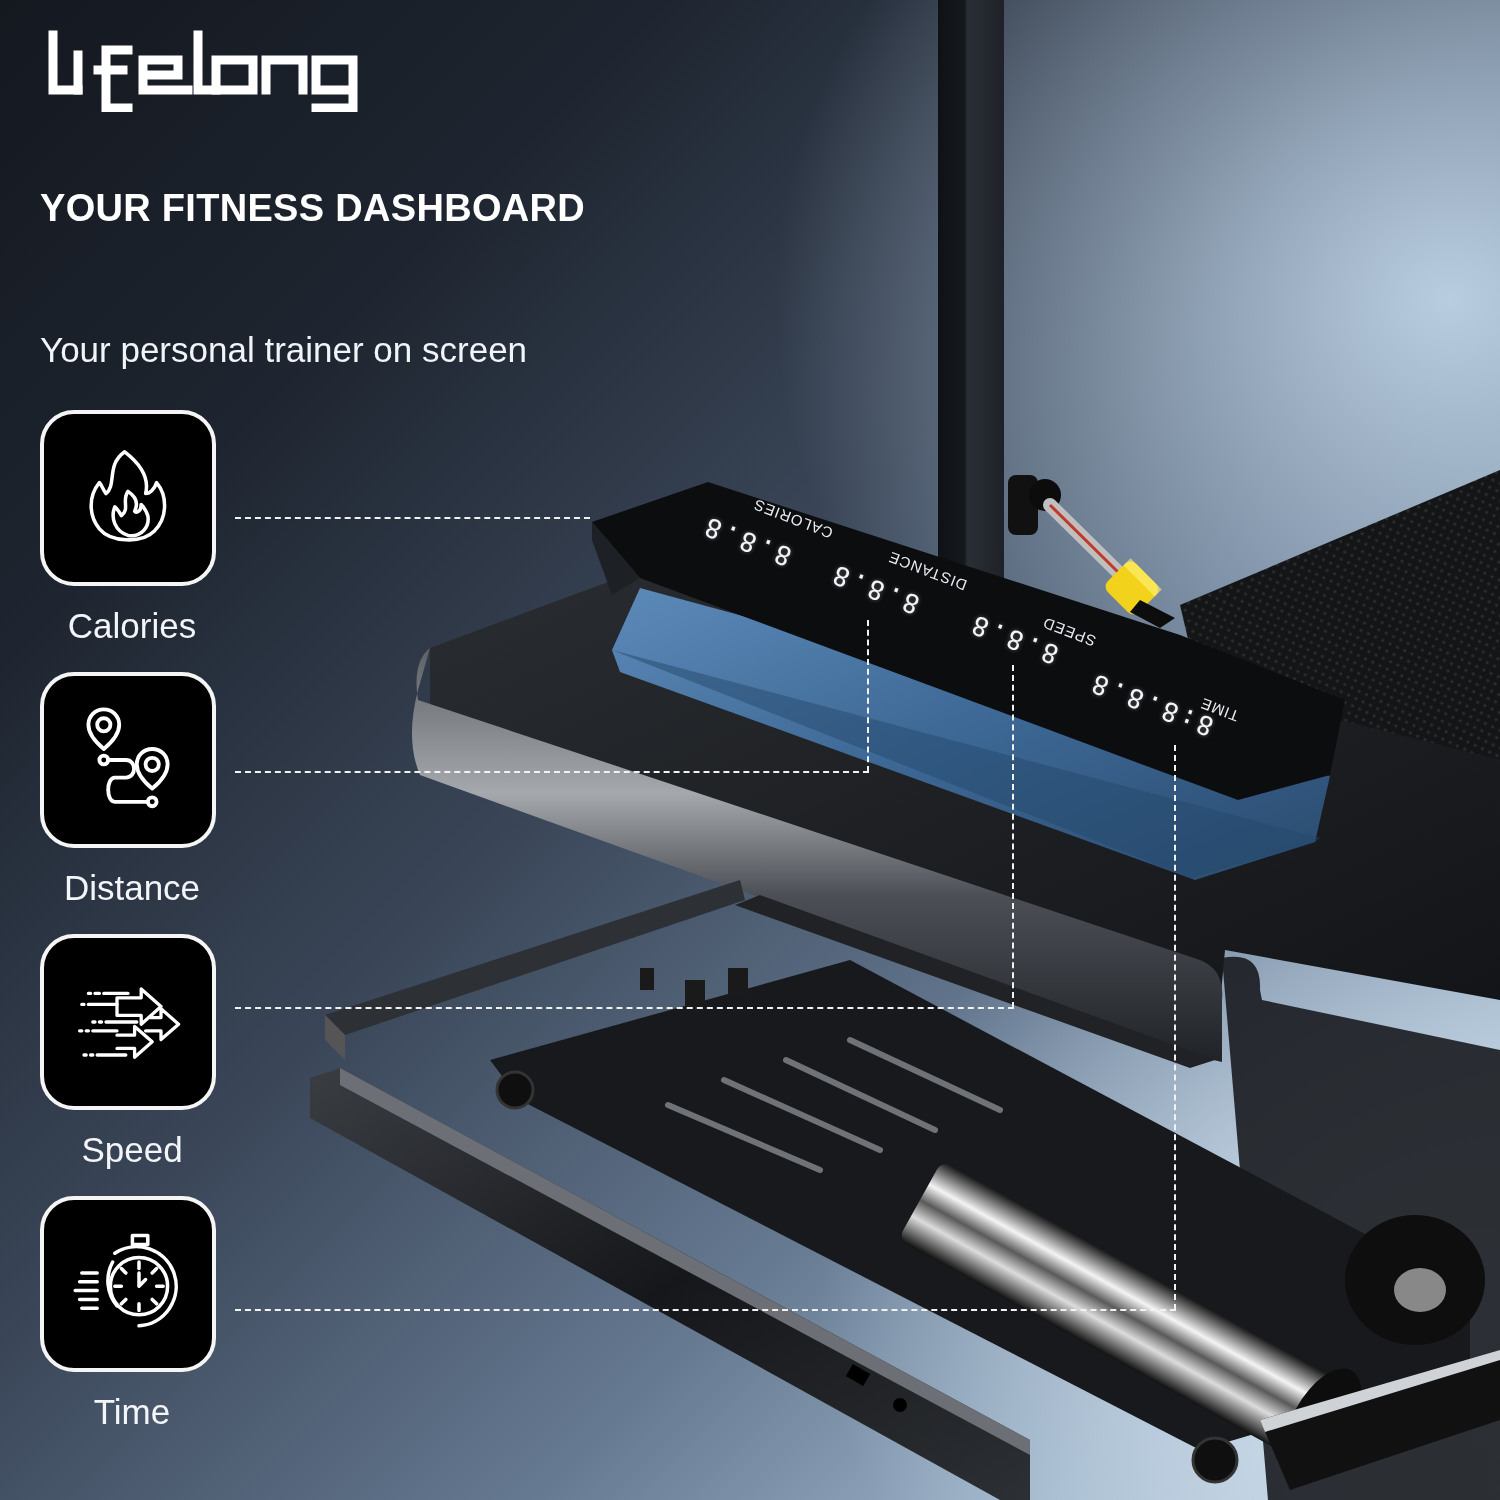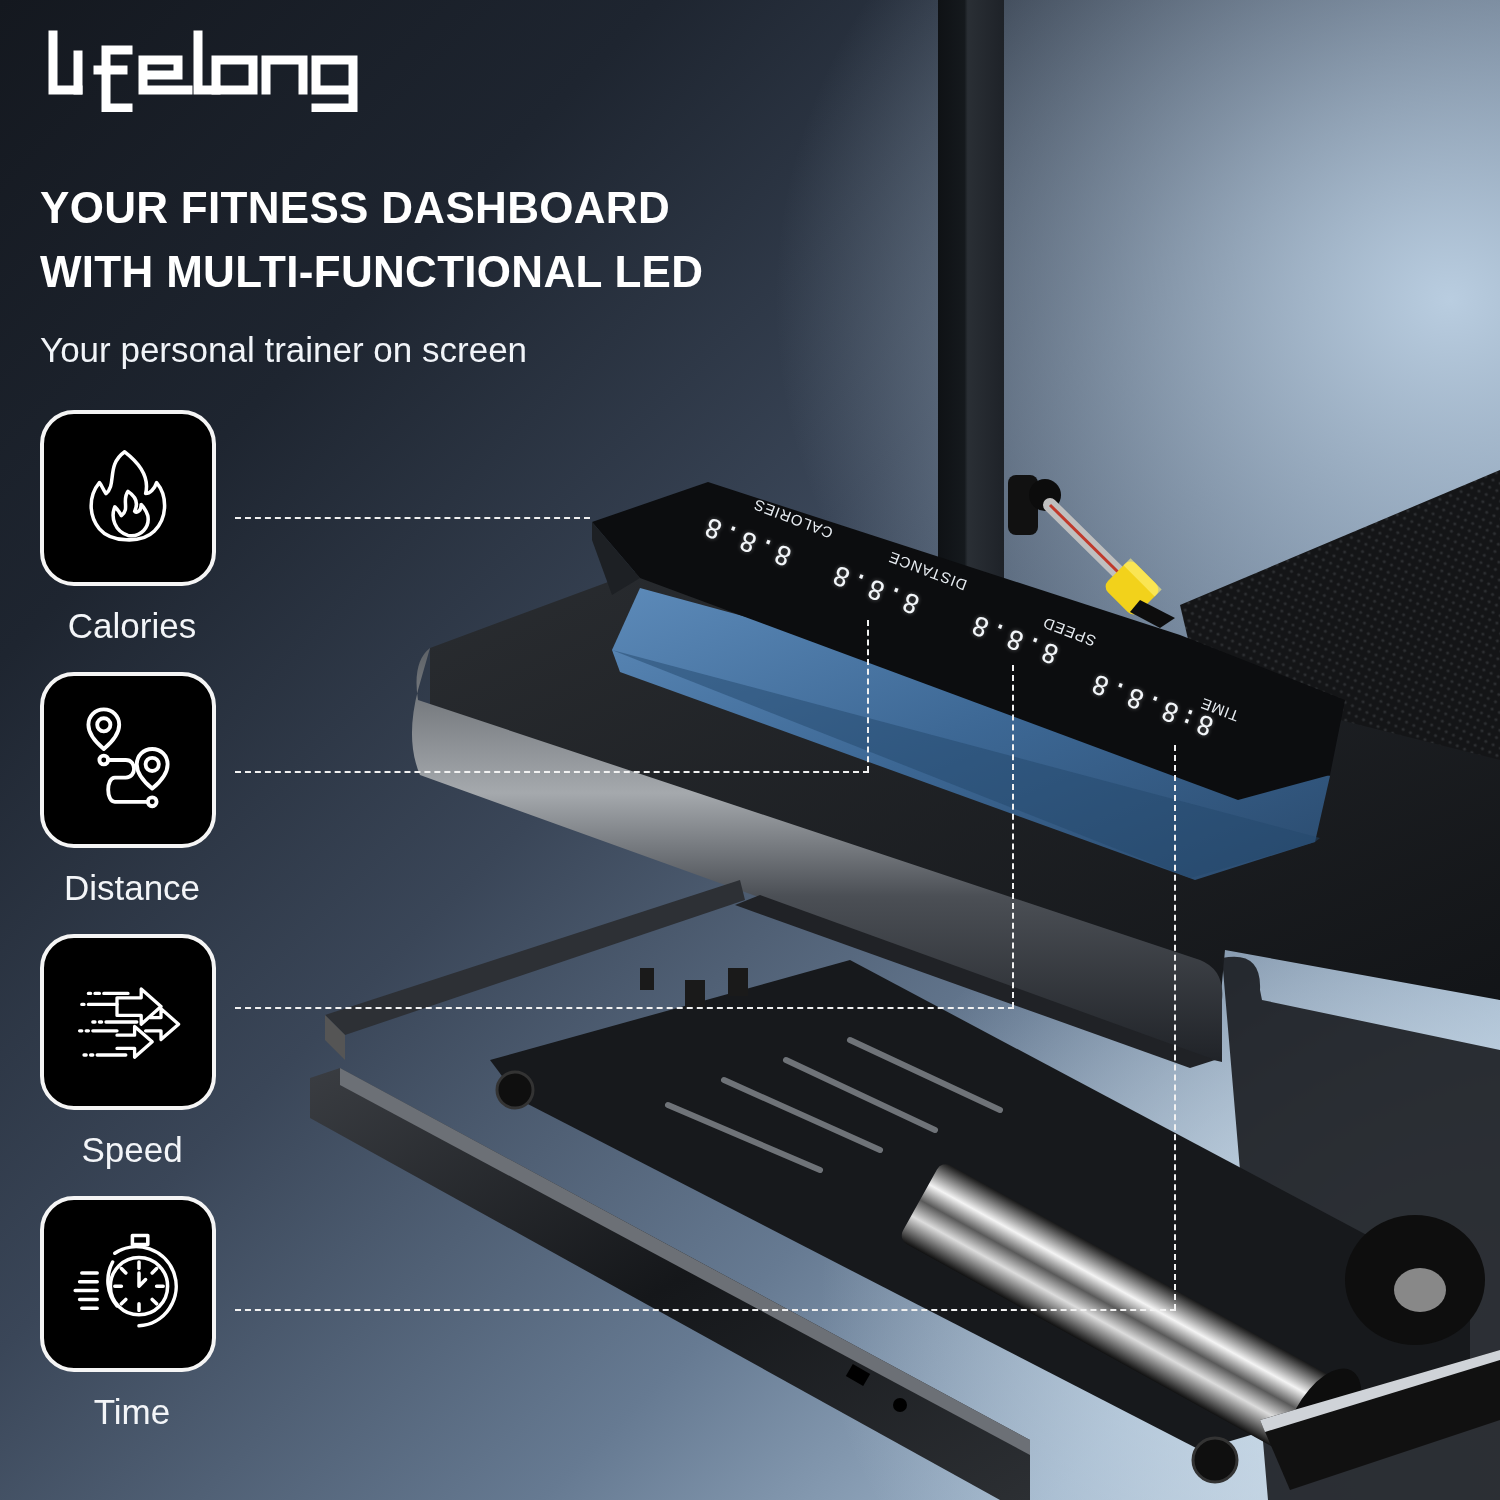--- a/index.html
+++ b/index.html
@@ -12,21 +12,21 @@
       linear-gradient(135deg, #14181f 0%, #1e2530 22%, #3a4658 45%, #667a92 68%, #9db3c9 85%, #c6d6e4 100%);
   }
   .abs { position: absolute; }
 
   
   .logo { left: 48px; top: 30px; width: 312px; height: 82px; }
 
   
   .headline {
     left: 40px; top: 176px; color: #ffffff; font-family: "Liberation Sans", sans-serif;
-    font-weight: bold; font-size: 44px; line-height: 64px; letter-spacing: 0.3px;
+    font-weight: bold; font-size: 38px; line-height: 64px; letter-spacing: 0.3px;
   }
   .subline {
     left: 40px; top: 328px; color: #f1f4f8; font-family: "Liberation Sans", sans-serif;
     font-size: 35px; line-height: 44px; font-weight: normal;
   }
 
   
   .tile {
     position: absolute; left: 40px; width: 176px; height: 176px;
     background: #000; border: 4px solid #f5f5f5; border-radius: 34px;
@@ -197,21 +197,20 @@
     <path d="M168,60 L168,30 L205,30 L205,60 L172,60"></path>
 
     <path d="M218,60 L218,30 L255,30 L255,60"></path>
 
     <path d="M268,60 L268,30 L305,30 L305,78 L268,78 M268,60 L300,60"></path>
   </g>
 </svg>
 
 <div class="abs headline">
   <div>YOUR FITNESS DASHBOARD</div>
-  <div>WITH MULTI-FUNCTIONAL LED</div>
 </div>
 <div class="abs subline">Your personal trainer on screen</div>
 
 <div class="tile" style="top:410px;">
   <svg viewBox="0 0 100 100" fill="none" stroke="#fff" stroke-width="3.2" stroke-linejoin="round" stroke-linecap="round">
     <path d="M47,8 C30,20 40,38 30,46 C27,42 26,38 24,36 C14,48 14,66 24,78 C34,90 62,92 74,80 C86,68 86,48 76,36 C74,42 70,46 66,46 C70,30 60,18 47,8 Z"></path>
     <path d="M50,44 C44,52 52,60 44,66 C42,62 40,60 38,58 C34,68 38,80 50,84 C62,86 70,76 68,66 C66,60 64,58 62,56 C62,62 58,64 56,62 C60,54 56,48 50,44 Z"></path>
   </svg>
 </div>
 <div class="tile-label" style="top:606px;">Calories</div>

